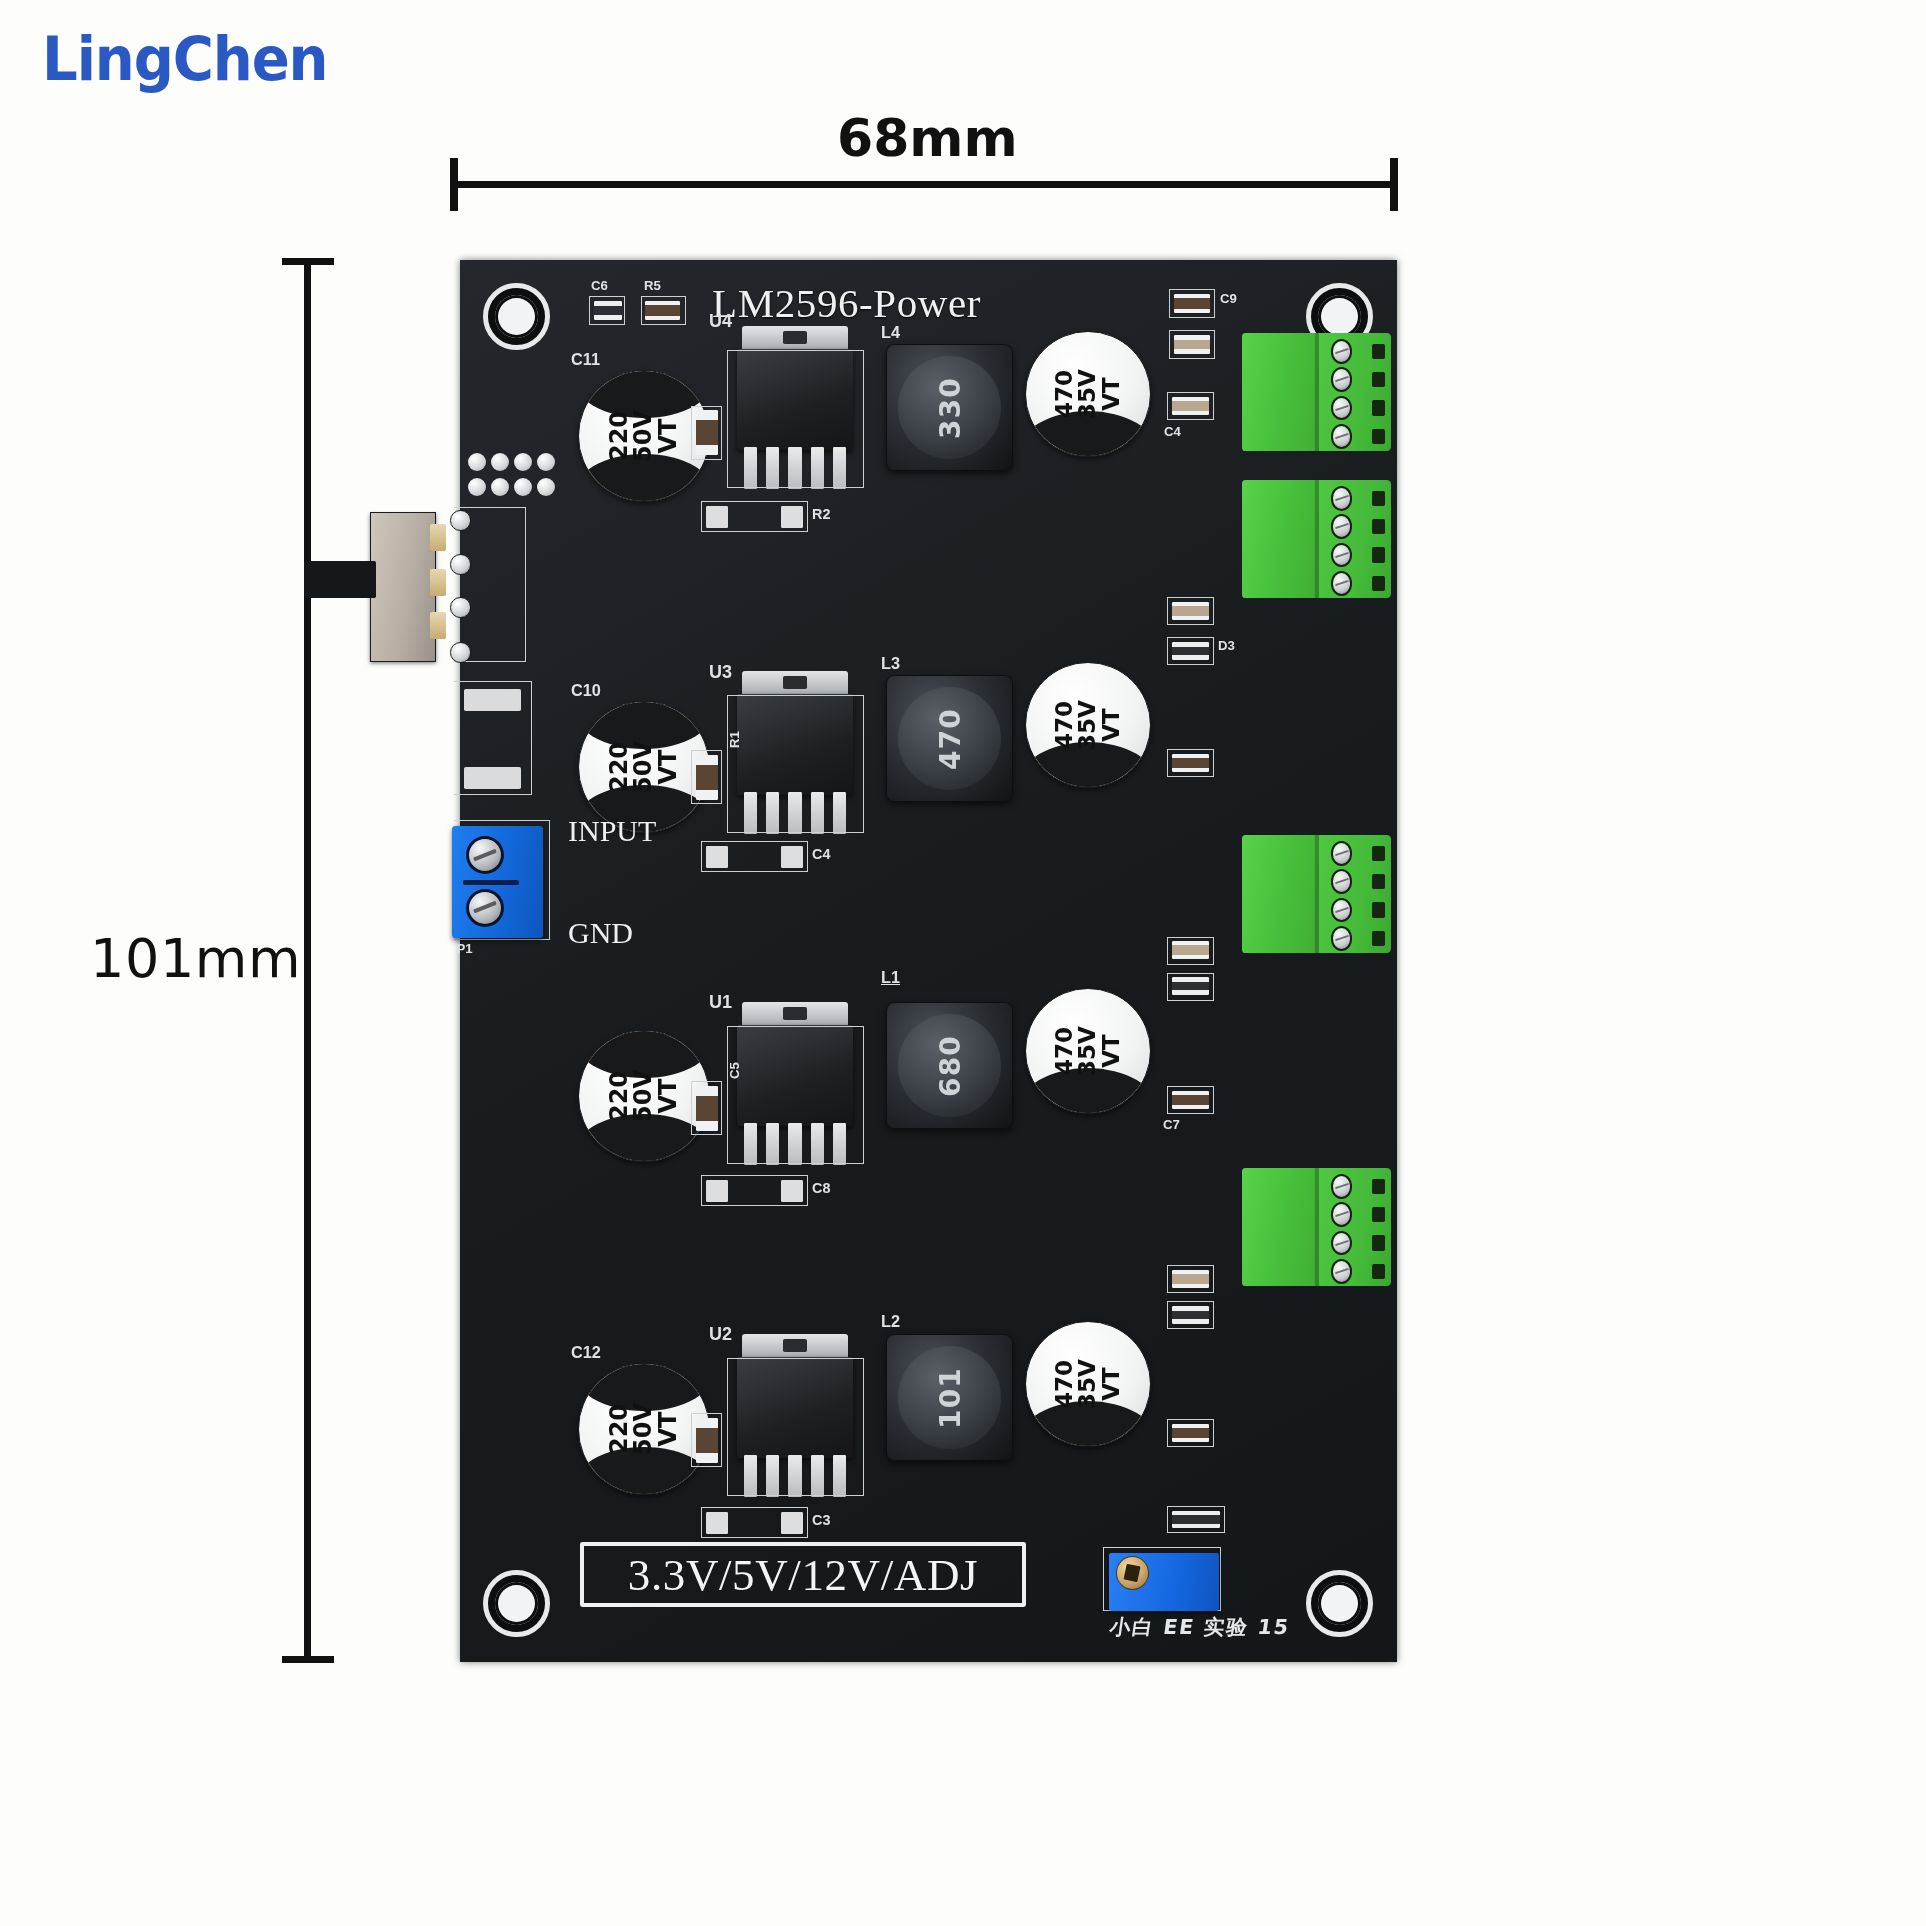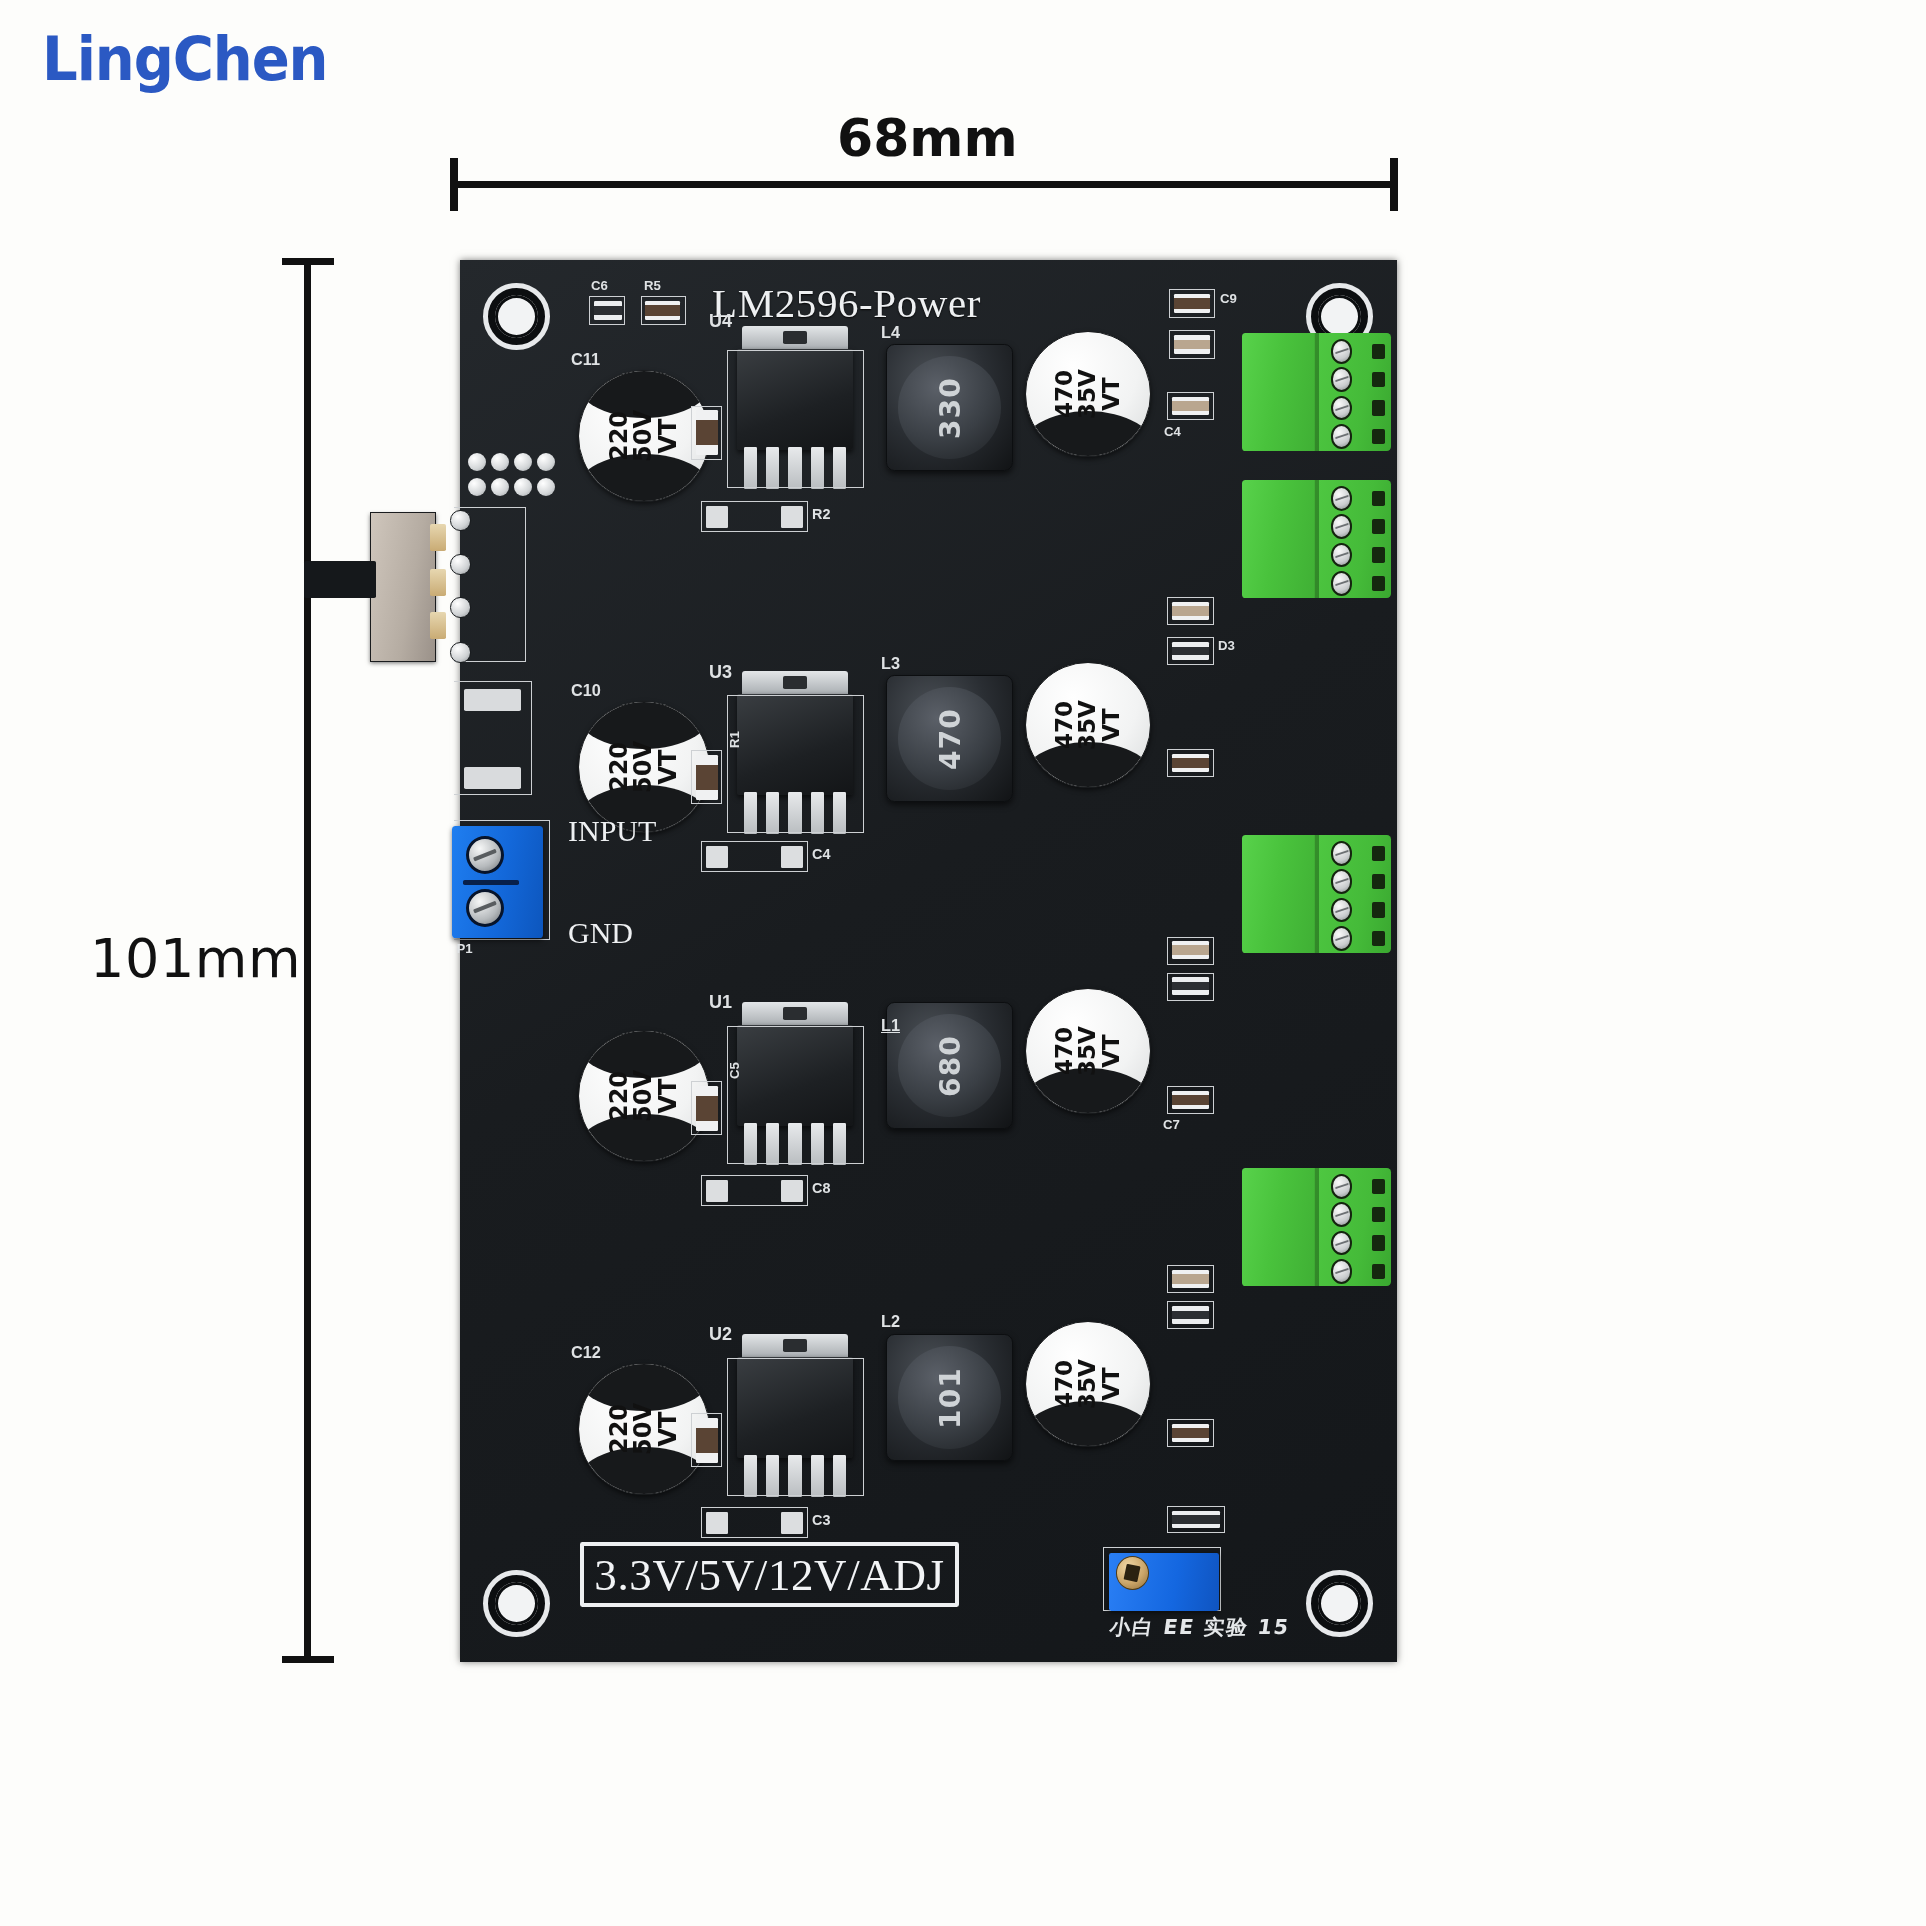--- a/index.html
+++ b/index.html
@@ -394,21 +394,21 @@
   <div class="outline" style="left:267px;top:766px;width:137px;height:138px;"></div>
 
   <div class="outline" style="left:231px;top:821px;width:31px;height:54px;"></div>
   <div class="smd res" style="left:236px;top:826px;width:21.7px;height:45px;"></div>
   <div class="refdes rot" style="left:267px;top:819px;font-size:13.2px;">C5</div>
 
   <div class="induct" style="left:426px;top:742px;width:125px;height:125px;">
     <div class="core"></div>
     <div class="lbl" style="font-size:28px;transform:translate(-50%,-50%) rotate(-90deg);">680</div>
   </div>
-  <div class="refdes" style="left:421px;top:756px;text-decoration:underline;">L1</div>
+  <div class="refdes" style="left:421px;top:708px;text-decoration:underline;">L1</div>
 
   <div class="ecap" style="left:565px;top:728px;width:124px;height:124px;">
     <div class="band bot"></div>
     <div class="txt" style="font-size:23px;transform:translate(-50%,-50%) rotate(-90deg);">
       <span>470</span><br>
       <span>35V</span><br>
       <span>VT</span>
     </div>
   </div>
 
@@ -511,21 +511,21 @@
   <div class="smd res" style="left:712px;top:1164px;width:37px;height:18px;"></div>
 
   <div class="outline" style="left:241px;top:1247px;width:107px;height:31px;"></div>
   <div class="smdpad" style="left:246px;top:1252px;width:21.7px;height:21.7px;"></div>
   <div class="smdpad" style="left:321px;top:1252px;width:21.7px;height:21.7px;"></div>
   <div class="refdes" style="left:352px;top:1252px;font-size:14.4px;text-align:right;">C3</div>
 
   <div class="outline" style="left:707px;top:1246px;width:58px;height:26.5px;"></div>
   <div class="smd dark" style="left:712px;top:1251px;width:48px;height:17px;"></div>
 
-  <div id="vlabel" style="left:120px;top:1282px;width:379px;height:65px;">
+  <div id="vlabel" style="left:120px;top:1282px;width:446px;height:65px;">
     <span>3.3V/5V/12V/ADJ</span>
   </div>
 
   <div class="outline" style="left:643px;top:1287px;width:118px;height:64px;"></div>
   <div id="trimmer" style="left:649px;top:1293px;width:110px;height:58px;">
     <div class="knob"></div>
   </div>
   <div id="cn-silk" style="left:650px;top:1353px;">小白 EE 实验 15</div>
 
 </div>

